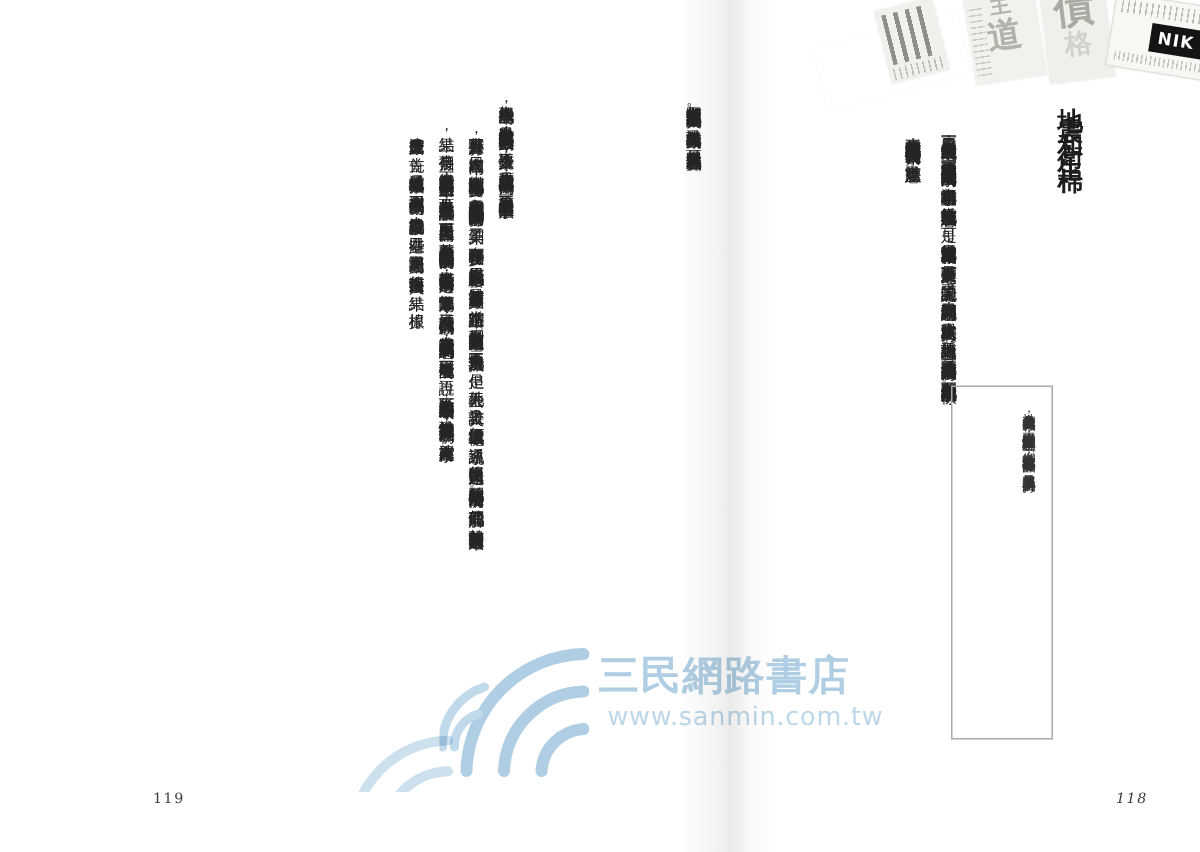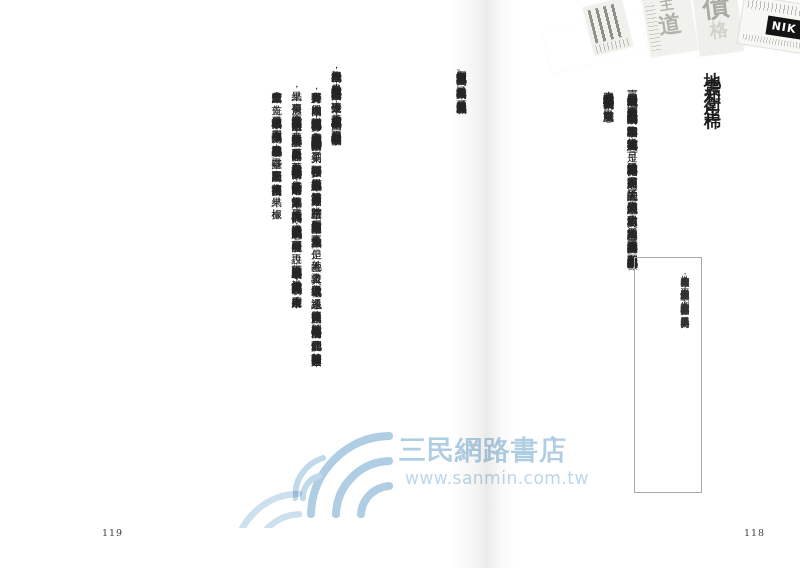--- a/index.html
+++ b/index.html
@@ -36,21 +36,21 @@
     font-size:10.5px;line-height:20px;letter-spacing:0.3px;
   }
   .left-body{
     position:absolute;left:46px;top:62px;width:300px;height:455px;
     font-size:10.5px;line-height:19.9px;letter-spacing:0.3px;
   }
   
   .pageno{position:absolute;top:527px;font-size:9.5px;color:#3d3d3d;letter-spacing:1px;
     font-family:"DejaVu Serif","Liberation Serif",serif;}
   .pageno-left{left:54px;margin-left:48px;}
-  .pageno-right{left:744px;}
+  .pageno-right{left:744px;font-style:italic;}
   
   .collage{position:absolute;left:540px;top:-12px;width:270px;height:115px;}
   .scrap{position:absolute;box-shadow:0 0 2px rgba(0,0,0,0.05);}
   .scrap-fineprint{
     left:6px;top:32px;width:98px;height:42px;transform:rotate(-14deg);
     background:
       repeating-linear-gradient(90deg,rgba(150,150,144,0.45) 0 1px,transparent 1px 6px),
       repeating-linear-gradient(0deg,rgba(150,150,144,0.35) 0 1px,transparent 1px 5px),
       #ececе8;
     background-color:#ececе8;

